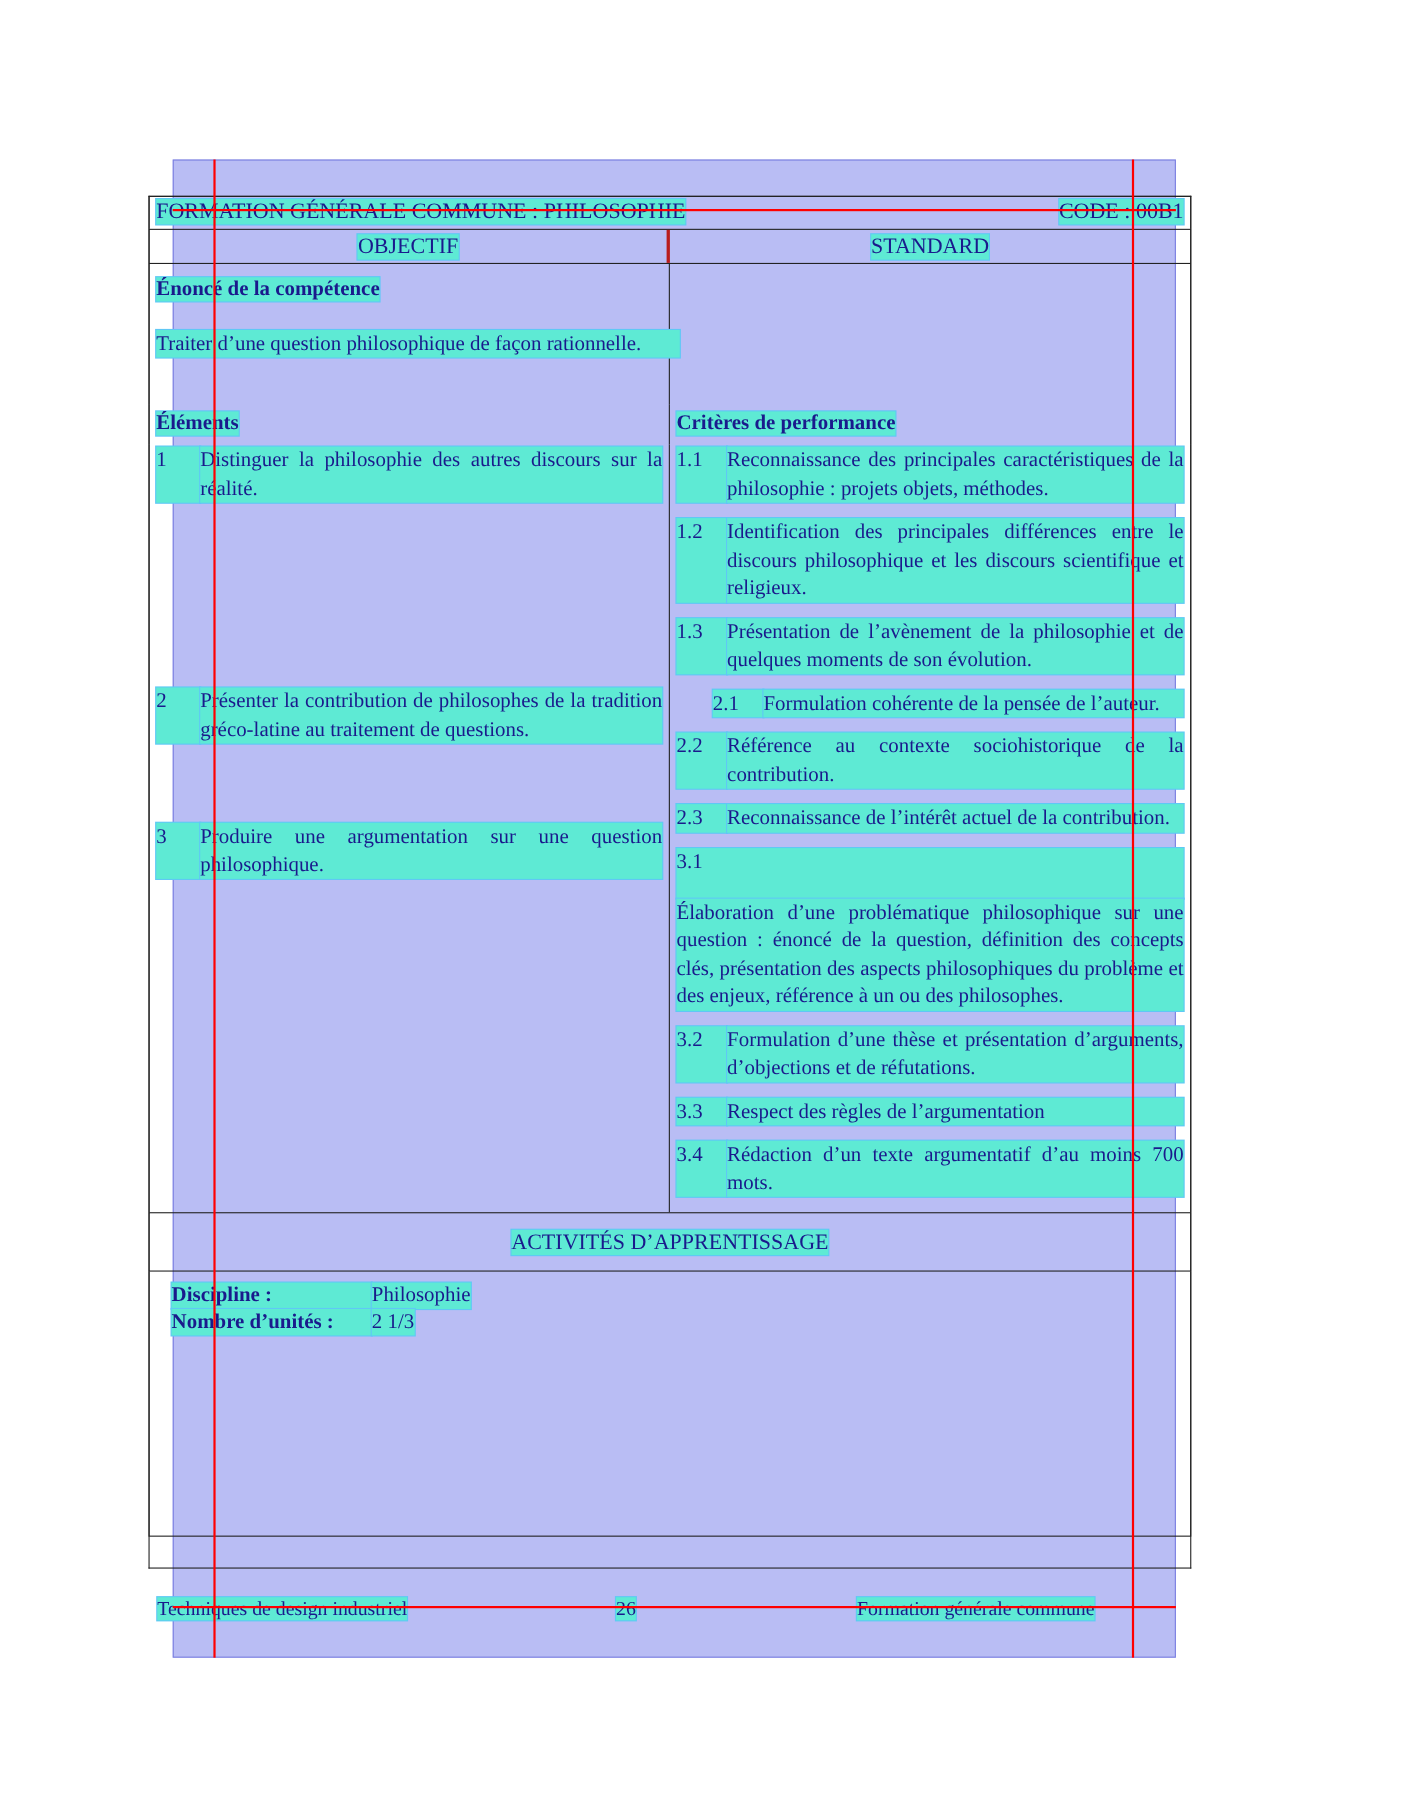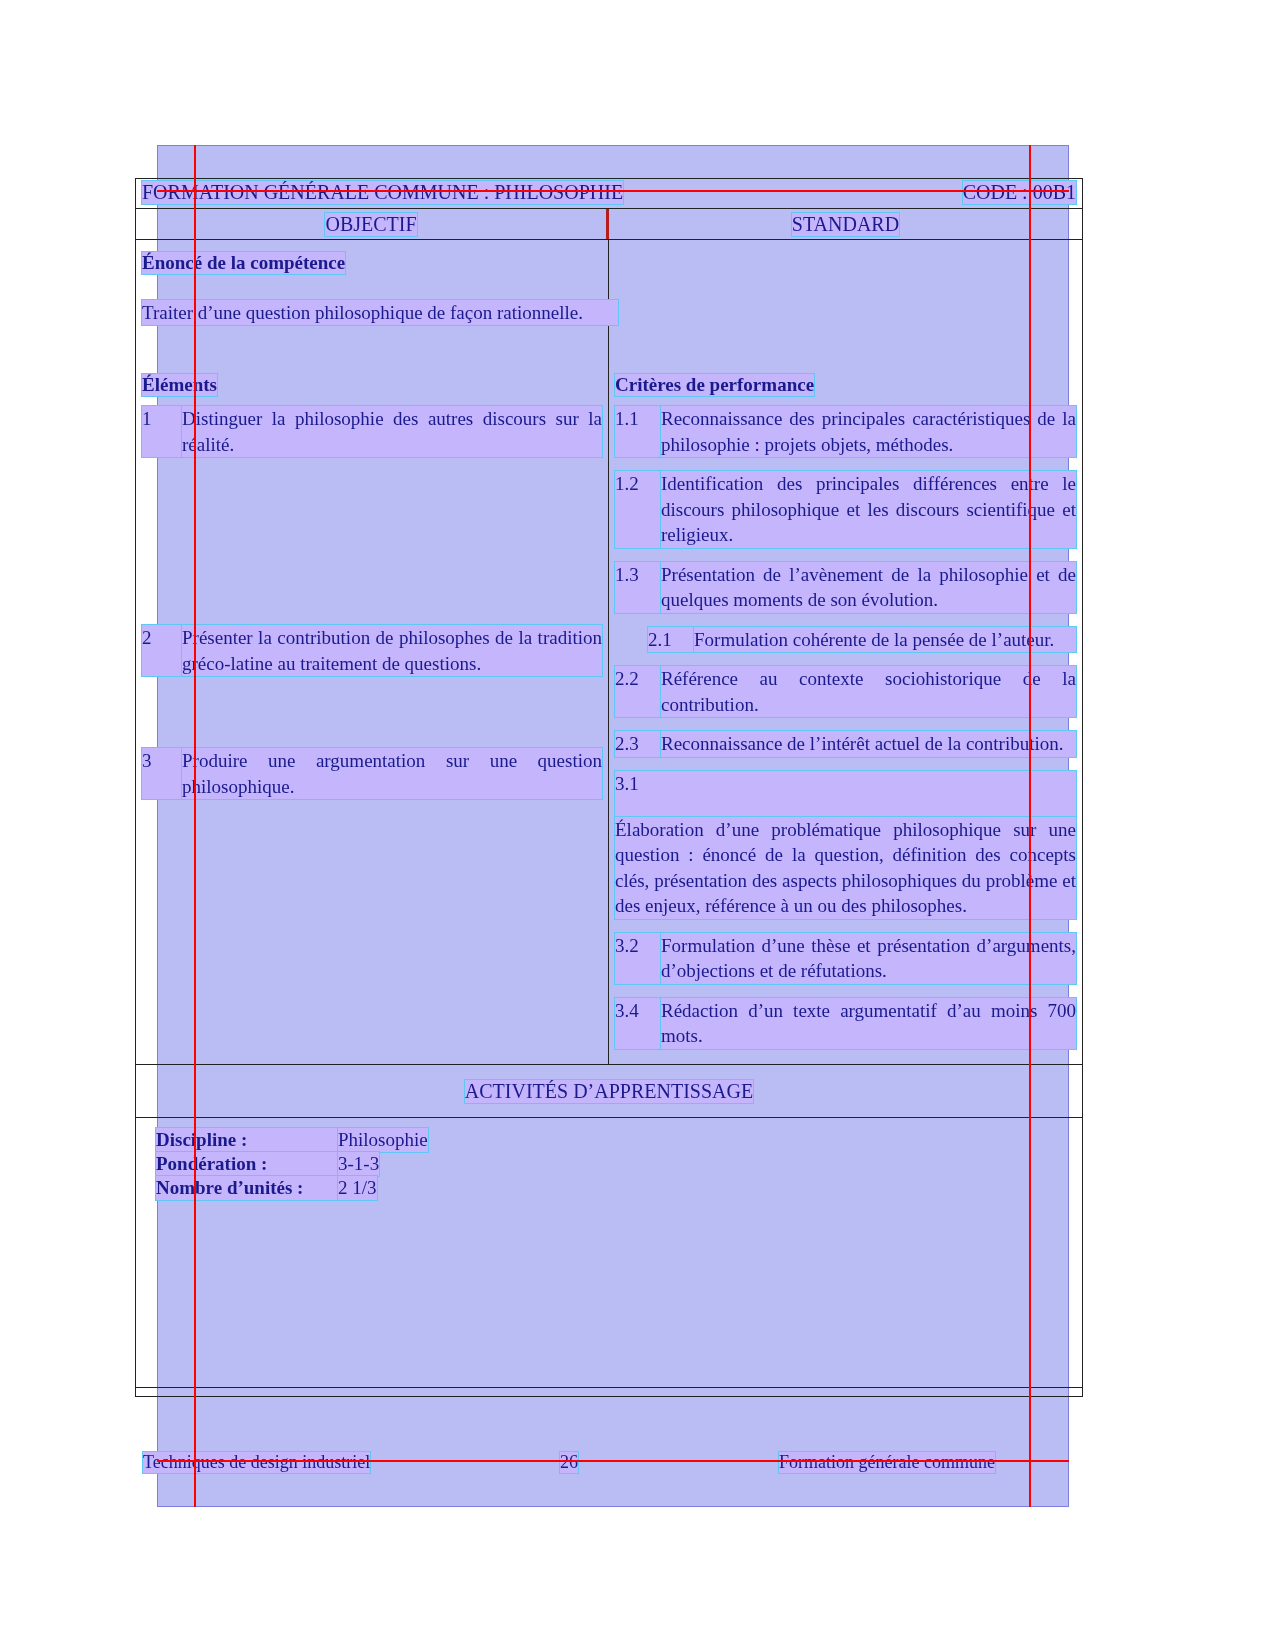--- a/index.html
+++ b/index.html
@@ -58,21 +58,21 @@
   .tbl {
     position: absolute;
     left: 135px;
     top: 178px;
     width: 948px;
     z-index: 20;
     box-sizing: border-box;
   }
 
   .hl {
-    background: #c4b5fd;
+    background: #5eead4;
     box-shadow: 0 0 0 1px #5fc8f5;
   }
 
   .bar-title {
     border: 1px solid #222;
     border-bottom: none;
     display: flex;
     justify-content: space-between;
     align-items: center;
     padding: 2px 6px 4px 6px;
@@ -269,39 +269,39 @@
 
       <div class="item" style="margin-top:6px;flex-direction:column;">
         <span class="num wide hl">3.1</span>
         <span class="txt hl">Élaboration d’une problématique philosophique sur une question : énoncé de la question, définition des concepts clés, présentation des aspects philosophiques du problème et des enjeux, référence à un ou des philosophes.</span>
       </div>
       <div class="item">
         <span class="num wide hl">3.2</span>
         <span class="txt hl">Formulation d’une thèse et présentation d’arguments, d’objections et de réfutations.</span>
       </div>
       <div class="item">
+        <span class="num wide hl">3.3</span>
+        <span class="txt hl">Respect des règles de l’argumentation</span>
+      </div>
+      <div class="item">
         <span class="num wide hl">3.4</span>
         <span class="txt hl">Rédaction d’un texte argumentatif d’au moins 700 mots.</span>
       </div>
 
     </div>
   </div>
 
   <div class="activities">
     <span class="hl">ACTIVITÉS D’APPRENTISSAGE</span>
   </div>
 
   <div class="infoblock">
     <div class="inforow">
       <span class="lbl hl">Discipline :</span>
       <span class="val hl">Philosophie</span>
-    </div>
-    <div class="inforow">
-      <span class="lbl hl">Pondération :</span>
-      <span class="val hl">3-1-3</span>
     </div>
     <div class="inforow">
       <span class="lbl hl">Nombre d’unités :</span>
       <span class="val hl">2 1/3</span>
     </div>
   </div>
 
 </div>
 
 <div class="footer">

